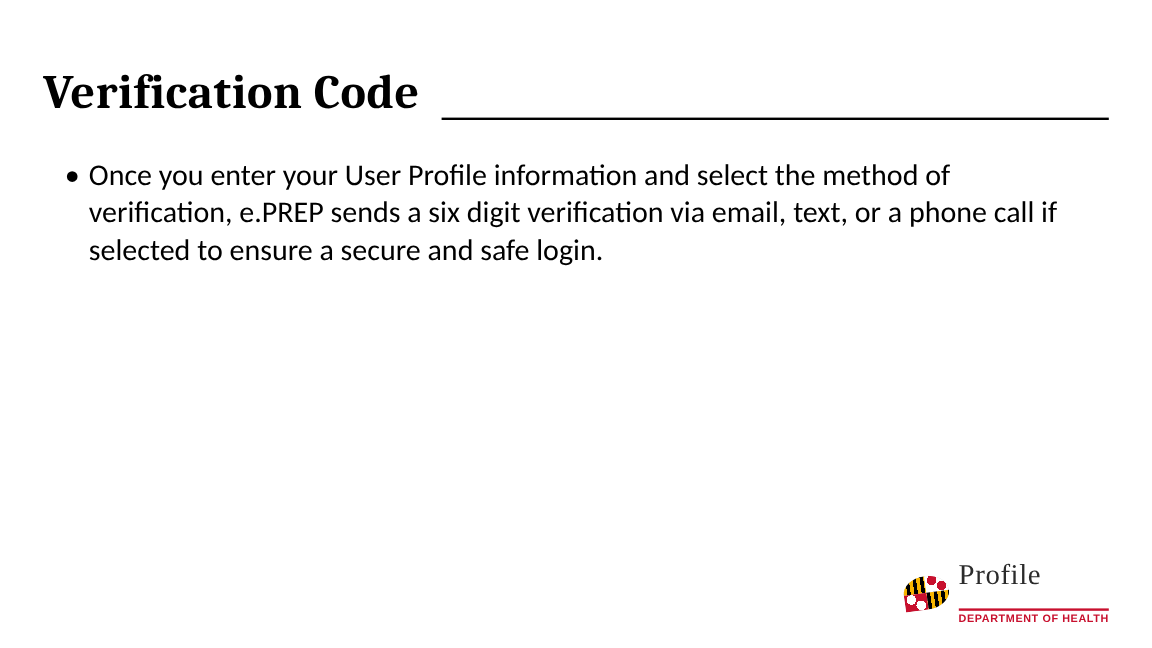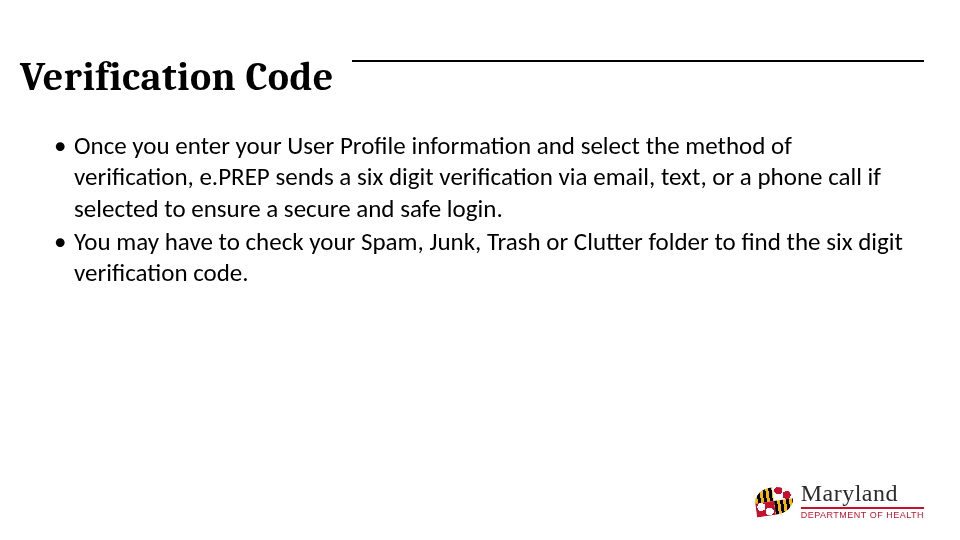--- a/index.html
+++ b/index.html
@@ -14,24 +14,24 @@
   }
   .slide {
     position: relative;
     width: 960px;
     height: 540px;
     box-sizing: border-box;
   }
   .title-row {
     position: absolute;
     top: 54px;
-    left: 20px;
+    left: 36px;
     right: 36px;
     display: flex;
-    align-items: flex-start;
+    align-items: flex-end;
   }
   .title {
     font-family: Cambria, Georgia, "Times New Roman", serif;
     font-weight: 700;
     font-size: 40px;
     letter-spacing: 0.5px;
     white-space: nowrap;
     padding-right: 18px;
   }
   .title-rule {
@@ -110,55 +110,52 @@
   }
   .logo-main {
     font-family: Georgia, "Times New Roman", serif;
     font-size: 24px;
     color: #2b2b2b;
     letter-spacing: 0.5px;
   }
   .logo-sub {
     font-family: Arial, sans-serif;
     font-size: 9px;
-    font-weight: 400;
+    font-weight: 700;
     color: #c8102e;
     letter-spacing: 0.5px;
     border-top: 2px solid #c8102e;
     padding-top: 2px;
-    margin-top: 2px;
+    margin-top: 15px;
   }
 </style>
 </head>
 <body>
 
 <div class="slide">
 
   <div class="title-row">
     <div class="title">Verification Code</div>
     <div class="title-rule"></div>
   </div>
 
   <div class="body">
     <ul>
       <li>
         <span>Once you enter your User Profile information and select the method of verification, e.PREP sends a six digit verification via email, text, or a phone call if selected  to ensure a secure and safe login.</span>
       </li>
-      <li>
-        <span>You may have to check your Spam, Junk, Trash or Clutter folder to find the six digit verification code.</span>
-      </li>
     </ul>
   </div>
 
   <div class="logo">
     <div class="logo-flag">
       <div class="flag-q1"></div>
         <div class="flag-q2"></div>
       <div class="flag-q3"></div>
         <div class="flag-q4"></div>
     </div>
     <div class="logo-text">
-      <div class="logo-main">Maryland</div>
+      <div class="logo-main">Profile</div>
       <div class="logo-sub">DEPARTMENT OF HEALTH</div>
     </div>
   </div>
 
 </div>
 
 </body></html>

